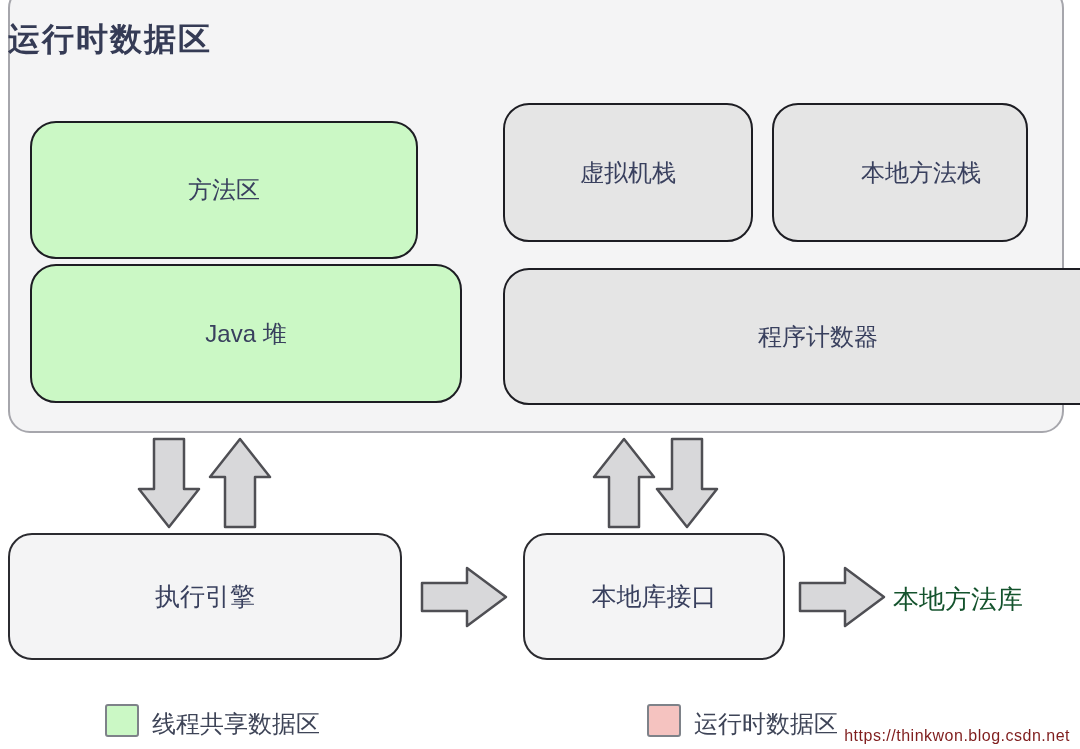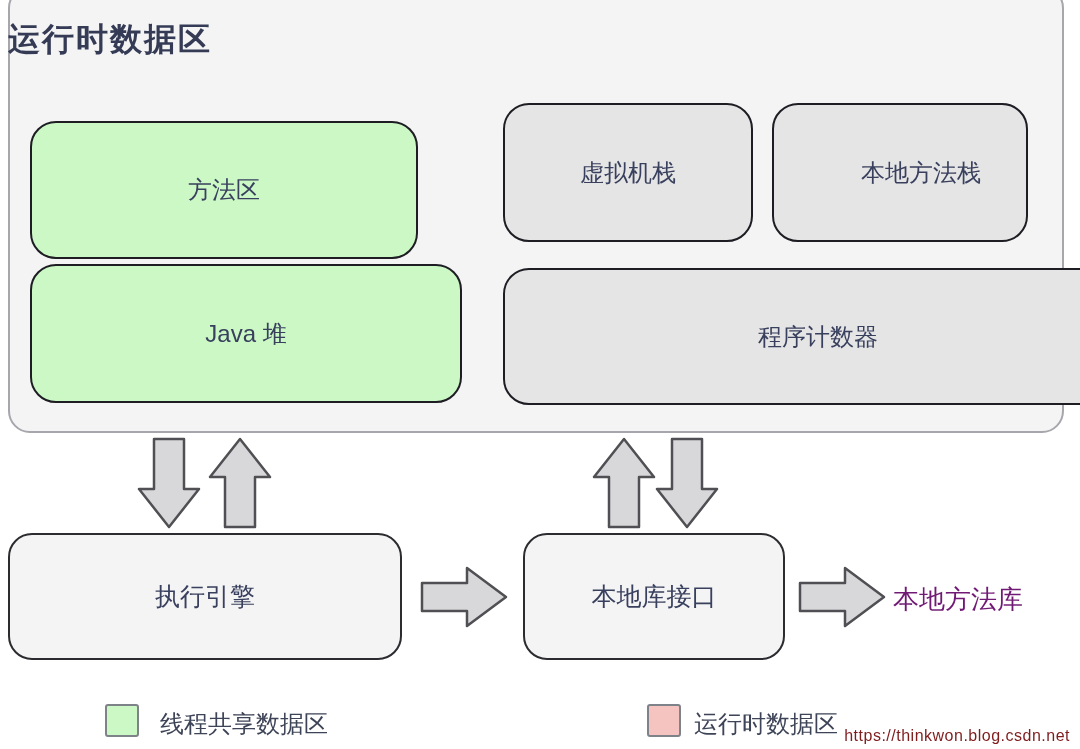--- a/index.html
+++ b/index.html
@@ -50,38 +50,38 @@
   #arrow-down-exec{left:137px;}
   #arrow-up-exec{left:208px;}
   #arrow-up-native{left:592px;}
   #arrow-down-native{left:655px;}
   .harrow{position:absolute;top:566px;width:88px;height:62px;}
   #arrow-right-1{left:420px;}
   #arrow-right-2{left:798px;}
   .external-label{
     position:absolute;
     left:893px;top:582px;
-    font-size:26px;color:#701a75;
+    font-size:26px;color:#14532d;
     white-space:nowrap;
   }
   .legend-swatch{
     position:absolute;top:704px;
     width:34px;height:33px;
     box-sizing:border-box;
     border:2px solid #7e8289;
     border-radius:3px;
   }
   #legend-swatch-shared{left:105px;background:#cbf8c5;}
   #legend-swatch-isolated{left:647px;background:#f5c3c0;}
   .legend-label{
     position:absolute;top:708px;
     font-size:24px;color:#3e4457;
     white-space:nowrap;
   }
-  #legend-label-shared{left:152px;margin-left:8px;}
+  #legend-label-shared{left:152px;}
   #legend-label-isolated{left:694px;}
   .watermark{
     position:absolute;
     right:10px;bottom:4px;
     font-size:16px;
     color:#7f1d1d;
     letter-spacing:0.5px;
   }
   svg{display:block;}
 </style>

